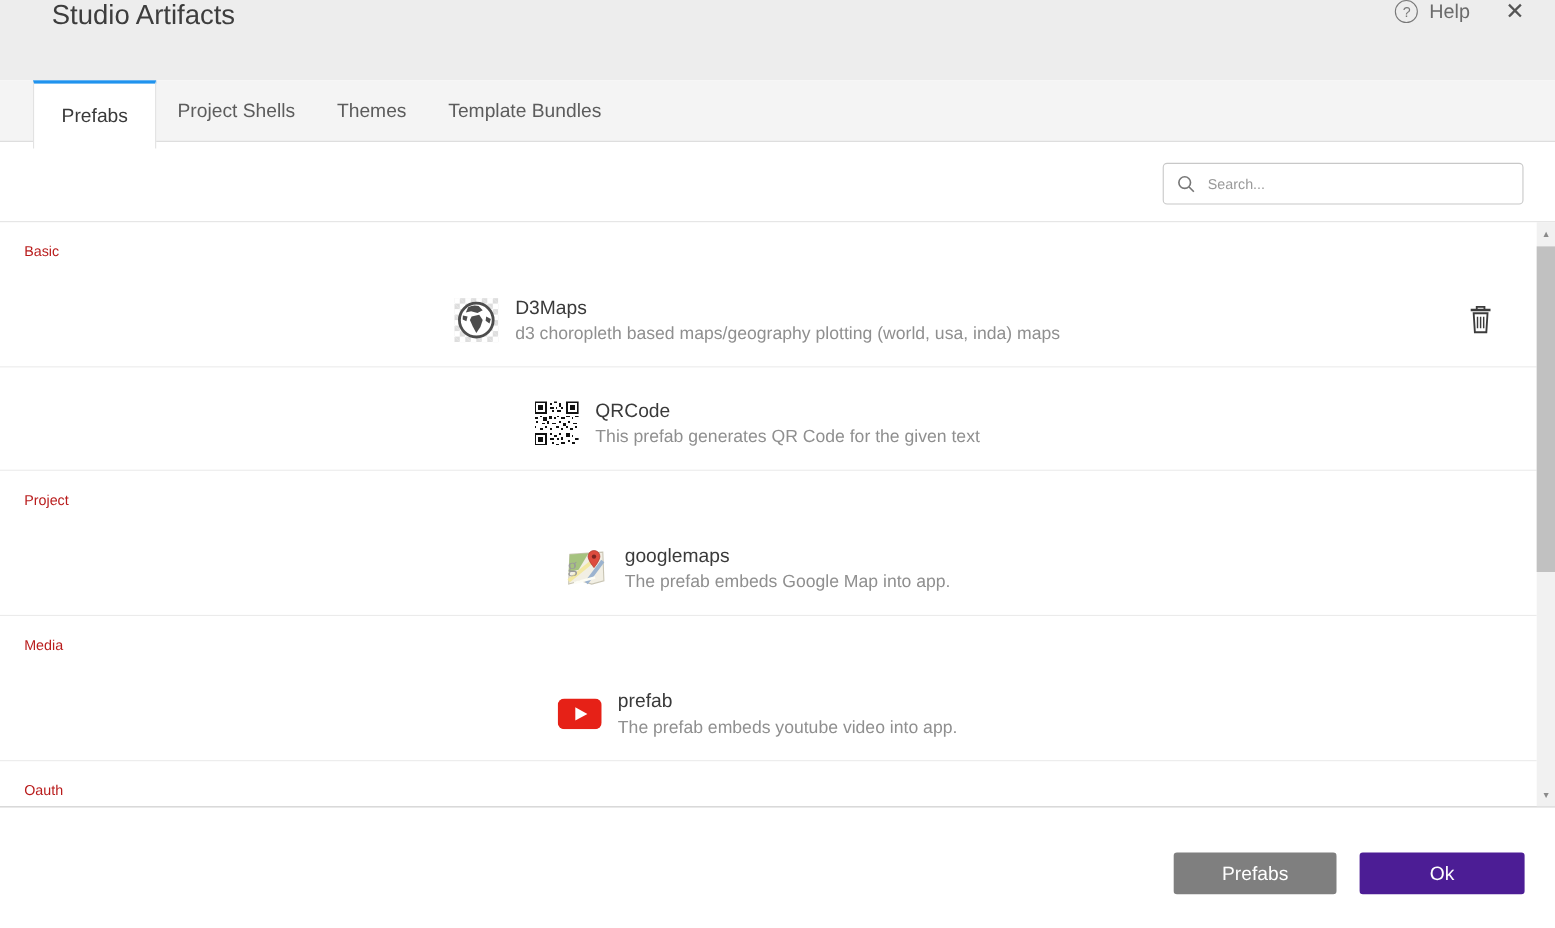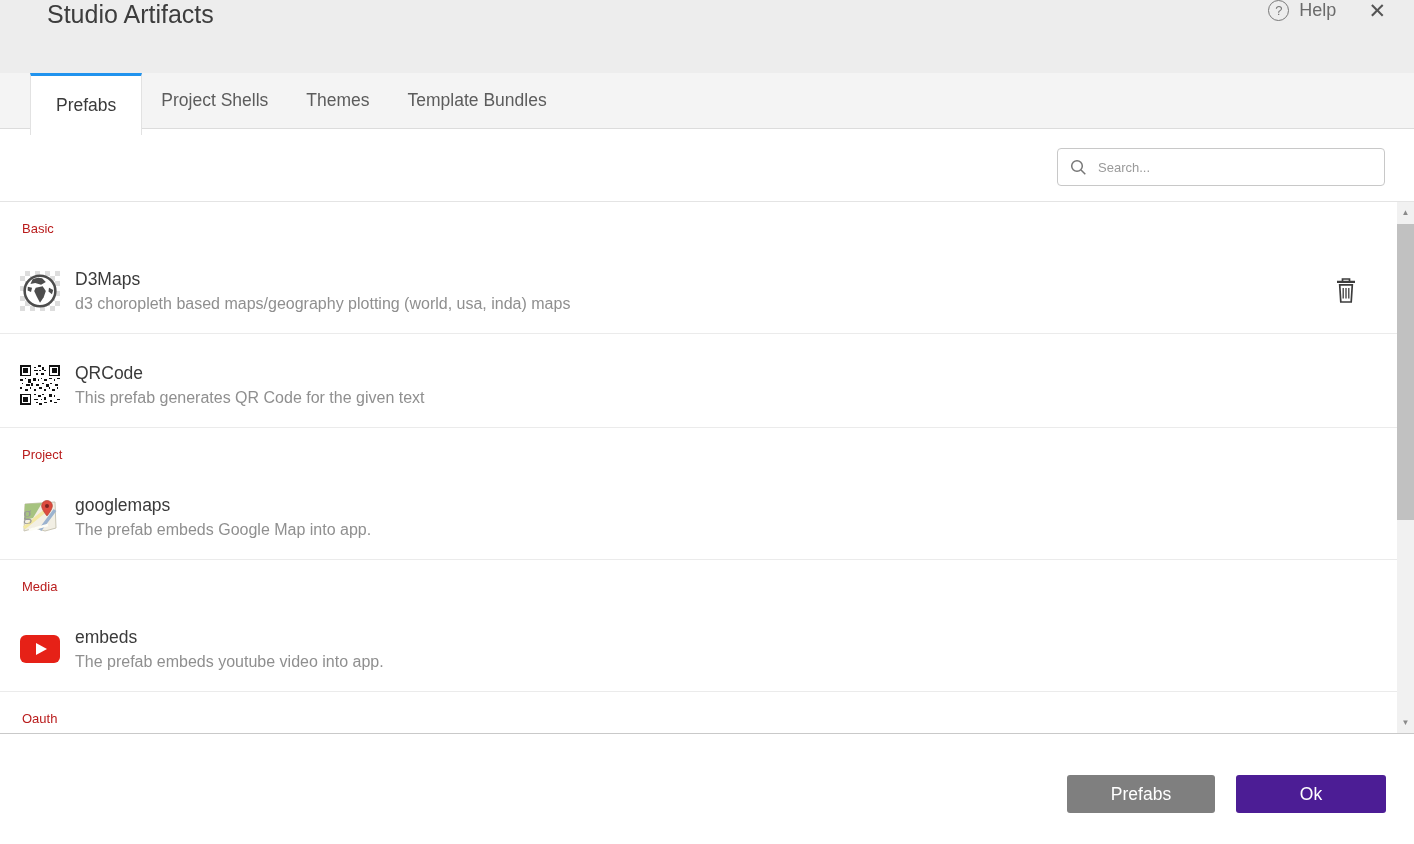--- a/index.html
+++ b/index.html
@@ -32,21 +32,21 @@
     display:flex;align-items:center;padding:0 10px 0 12px;box-sizing:border-box;}
   .search-box input{border:none;outline:none;font-size:13px;color:#444;
     margin-left:9px;flex:1;font-family:inherit;background:transparent;}
   .search-box input::placeholder{color:#9a9a9a;}
   
   .list{position:relative;height:533px;box-sizing:border-box;
     border-top:1px solid #e4e4e4;border-bottom:1px solid #c9c9c9;}
   .list-content{margin-right:17px;}
   .section-title{font-size:13px;color:#b91c1c;padding:16px 22px 0;line-height:22px;}
   .row{display:flex;align-items:center;margin-top:8px;height:86px;
-    padding:0 40px 0 20px;border-bottom:1px solid #ebebeb;position:relative;box-sizing:border-box;}
+    padding:0 40px 0 20px;border-bottom:1px solid #ebebeb;position:relative;box-sizing:border-box;justify-content:center;}
   .icon-tile{width:40px;height:40px;flex-shrink:0;display:flex;align-items:center;justify-content:center;}
   .checker{background-color:#fff;
     background-image:linear-gradient(45deg,#ddd 25%,transparent 25%,transparent 75%,#ddd 75%),
                      linear-gradient(45deg,#ddd 25%,transparent 25%,transparent 75%,#ddd 75%);
     background-size:10px 10px;background-position:0 0,5px 5px;}
   .row-text{margin-left:15px;}
   .row-title{font-size:17.5px;color:#3a3a3a;margin-bottom:5px;}
   .row-desc{font-size:16px;color:#8f8f8f;}
   .trash-btn{position:absolute;right:40px;top:50%;transform:translateY(-50%);
     background:none;border:none;padding:0;cursor:pointer;line-height:0;}
@@ -237,21 +237,21 @@
     <div class="section-title">Media</div>
 
     <div class="row">
       <div class="icon-tile">
         <svg width="40" height="28" viewBox="0 0 40 28">
           <rect width="40" height="28" rx="6" fill="#e62117"></rect>
           <polygon points="16,8 27,14 16,20" fill="#fff"></polygon>
         </svg>
       </div>
       <div class="row-text">
-        <div class="row-title">embeds</div>
+        <div class="row-title">prefab</div>
         <div class="row-desc">The prefab embeds youtube video into app.</div>
       </div>
     </div>
 
     <div class="section-title">Oauth</div>
 
   </div>
 
   <div class="scrollbar">
     <div class="sb-arrow sb-up">▲</div>

